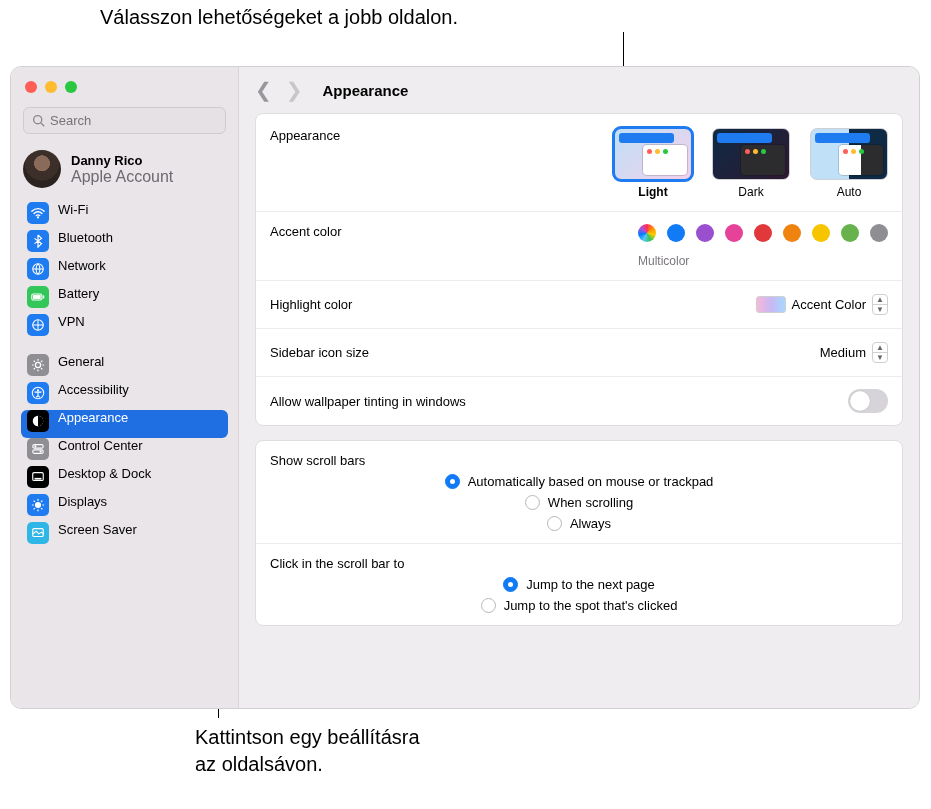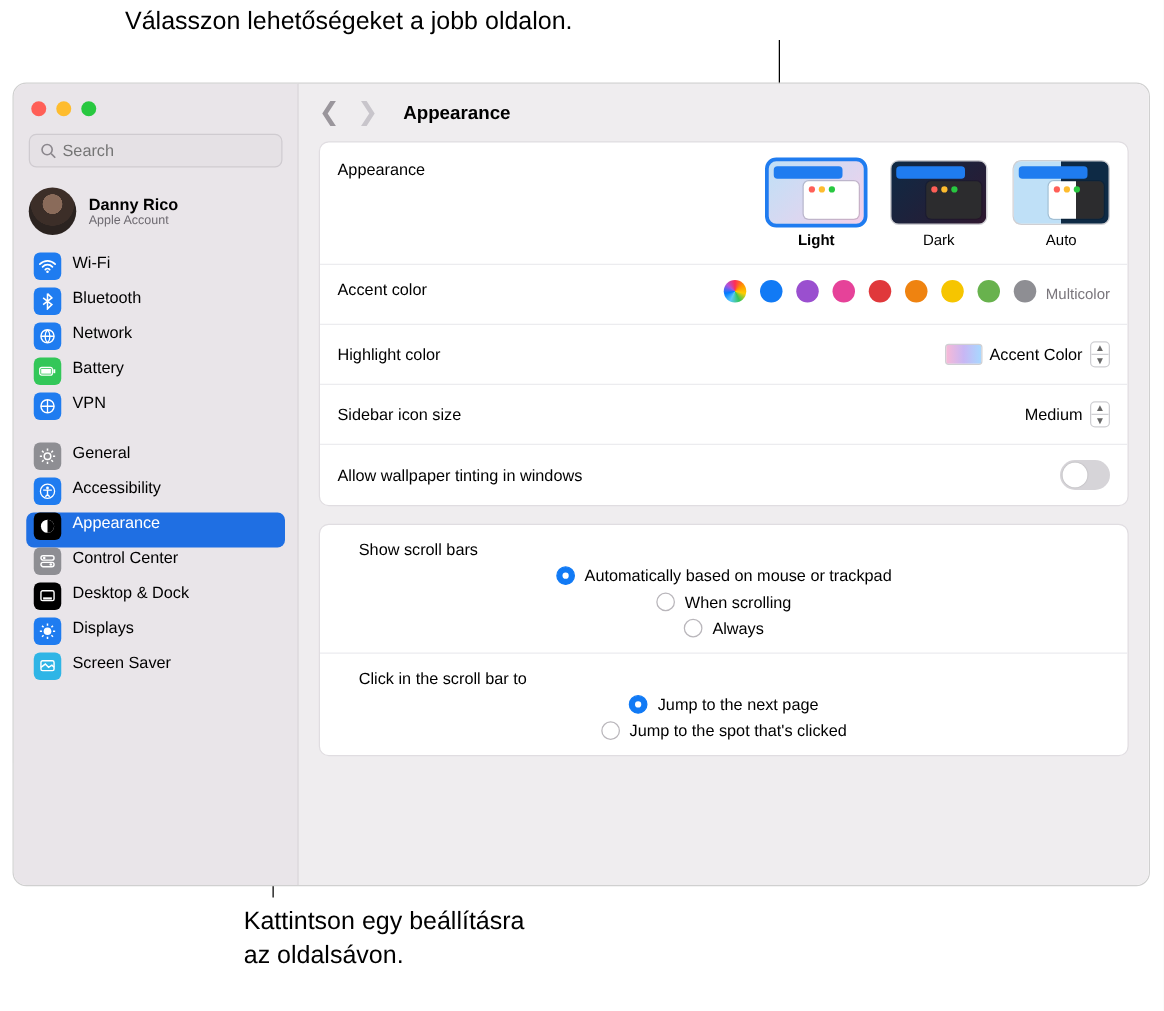--- a/index.html
+++ b/index.html
@@ -95,21 +95,21 @@
   align-items:center;
   margin: 6px 12px 8px 12px;
   gap:10px;
 }
 .avatar {
   width:38px;height:38px;border-radius:50%;
   background: radial-gradient(circle at 50% 35%, #8a6b5a 0 25%, #3c2e28 26% 55%, #2b2320 56% 100%);
   flex:none;
 }
 .account-name { font-size:13px; font-weight:600; }
-.account-sub  { font-size:10px; color:#6d6970; }
+.account-sub  { font-size:16px; color:#6d6970; }
 .side-section { padding: 6px 10px; }
 .side-item {
   display:flex; align-items:flex-start;
   height:28px; padding:0 6px;
   border-radius:6px;
   gap:9px;
   font-size:13px;
   cursor:default;
 }
 .side-item.selected {
@@ -213,21 +213,21 @@
 }
 .toggle::after{content:"";position:absolute;left:2px;top:2px;width:20px;height:20px;border-radius:50%;background:#fff;box-shadow:0 0 1px rgba(0,0,0,0.3);}
 .radio-group{display:flex;flex-direction:column;gap:6px;margin-top:6px;align-items:center;}
 .radio-item{display:flex;align-items:center;gap:8px;font-size:13px;}
 .radio{
   width:15px;height:15px;border-radius:50%;
   border:1px solid #b9b6bb;background:#fff;position:relative;flex:none;
 }
 .radio.checked{background:#117af5;border-color:#117af5;}
 .radio.checked::after{content:"";position:absolute;left:4px;top:4px;width:5px;height:5px;border-radius:50%;background:#fff;}
-.scroll-row{display:block;padding:12px 31px;}
+.scroll-row{display:block;padding:12px 14px;}
 .scroll-row .row-label{display:block;margin-bottom:2px;}
 .scroll-row + .scroll-row{border-top:1px solid #ececef;}
 </style>
 </head>
 <body>
 
 <div class="annotation-top">Válasszon lehetőségeket a jobb oldalon.</div>
 <div class="callout-line-top"></div>
 
 <div class="annotation-bottom">
@@ -427,21 +427,21 @@
                   </div>
                 </div>
             </div>
             <span>Auto</span>
           </div>
         </div>
       </div>
 
       <div class="row" style="align-items:flex-start;">
         <span class="row-label">Accent color</span>
-        <div class="row-right" style="align-items:flex-start;">
+        <div class="row-right" style="flex-direction:column;align-items:flex-start;">
           <div class="swatches">
             <span class="swatch sw-multi"></span>
             <span class="swatch sw-blue"></span>
             <span class="swatch sw-purple"></span>
             <span class="swatch sw-pink"></span>
             <span class="swatch sw-red"></span>
             <span class="swatch sw-orange"></span>
             <span class="swatch sw-yellow"></span>
             <span class="swatch sw-green"></span>
             <span class="swatch sw-gray"></span>

